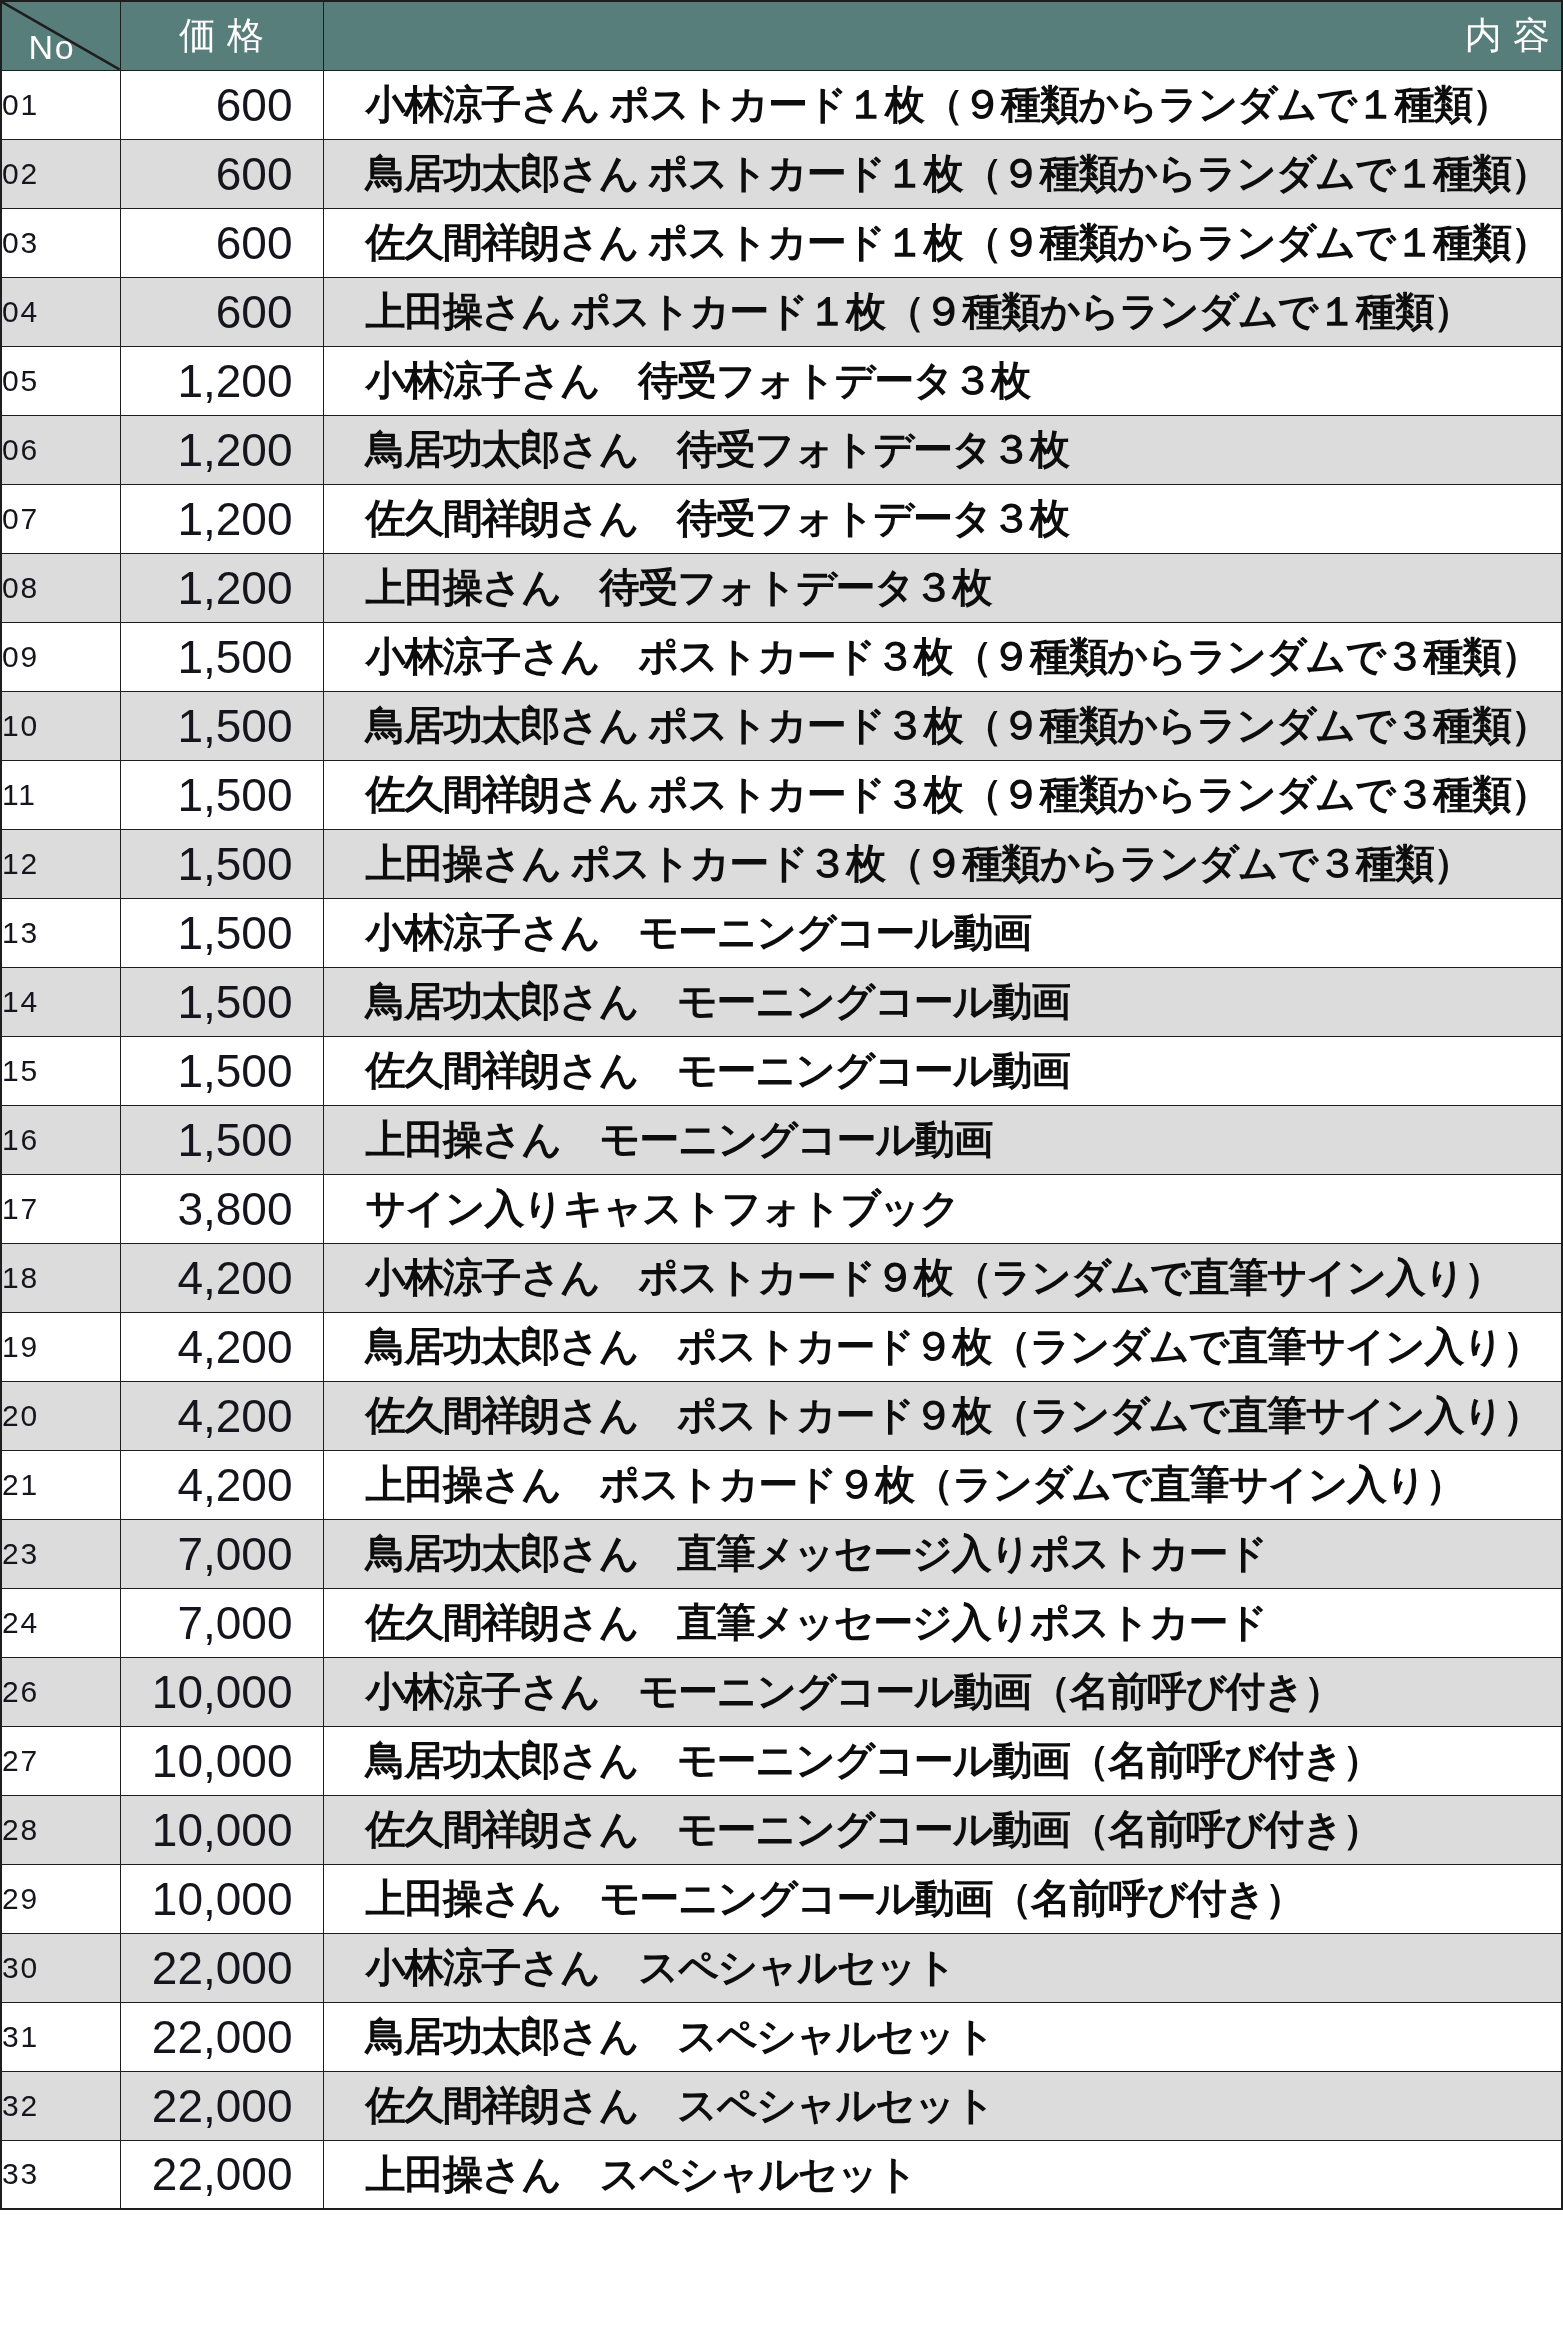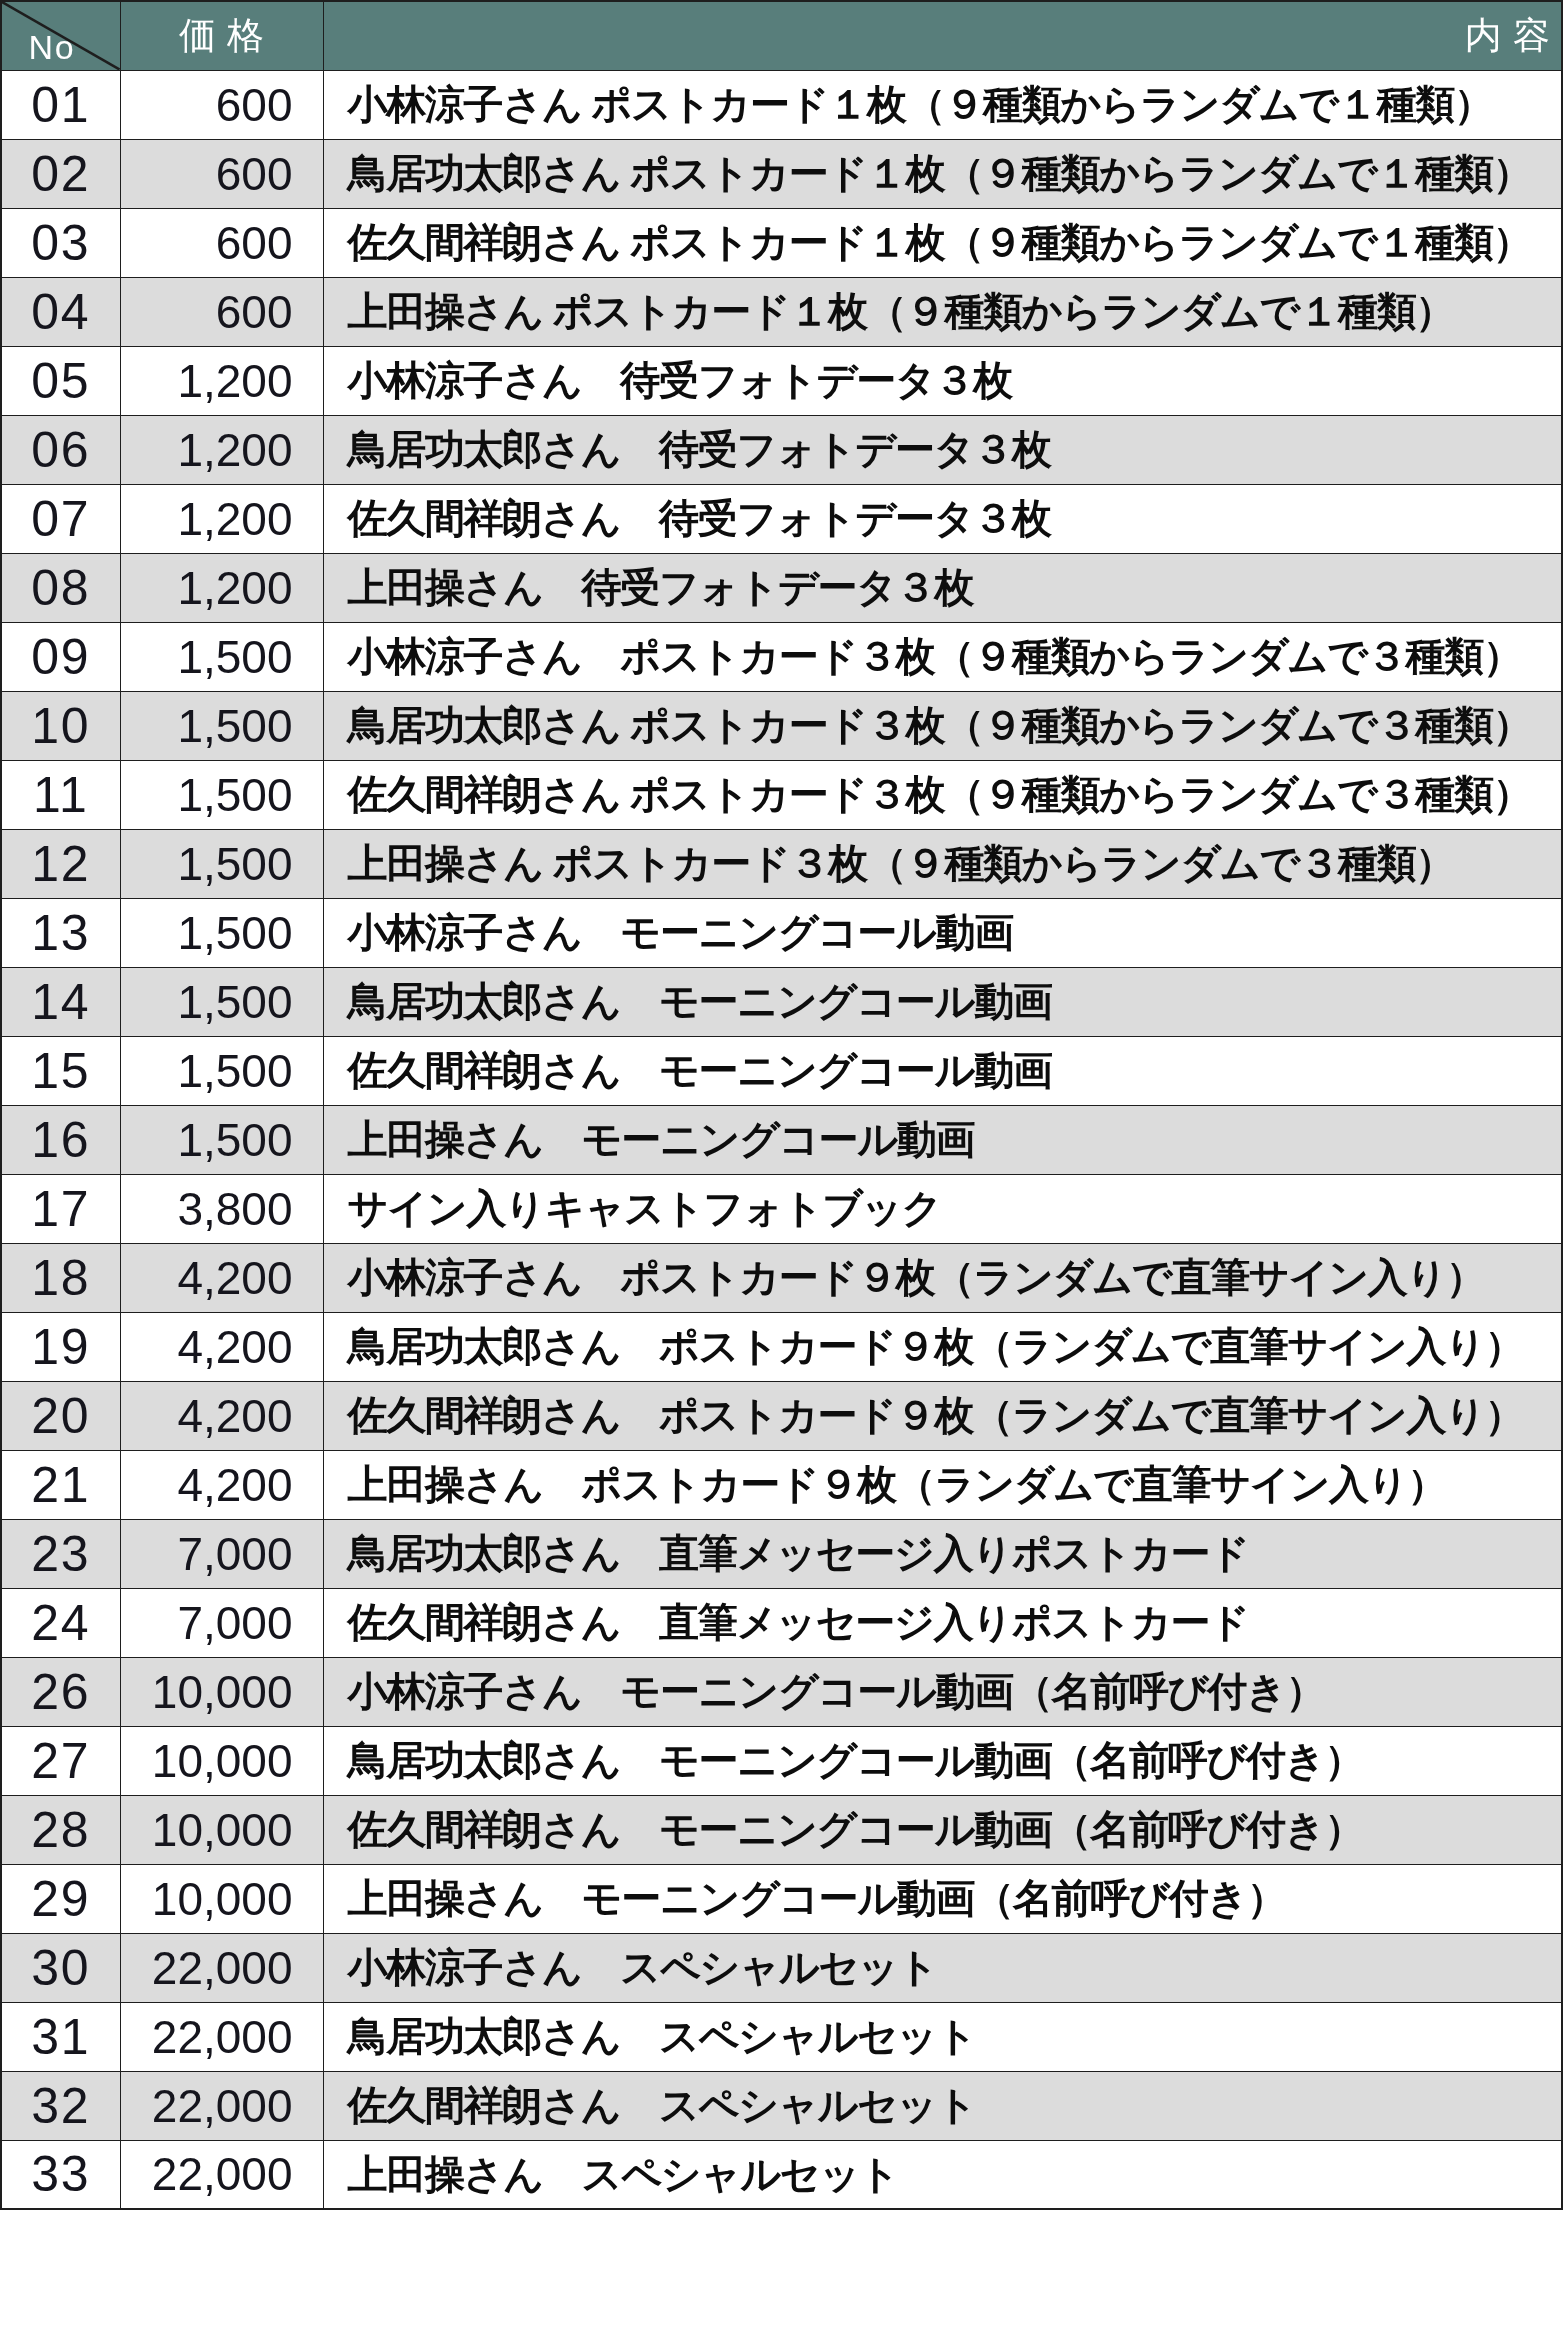--- a/index.html
+++ b/index.html
@@ -73,34 +73,33 @@
   }
   
   tbody td {
     color: #15151d;
     background: #ffffff;
   }
   tbody tr:nth-child(even) td {
     background: #dcdcdc;
   }
   td.td-no {
-    text-align: center;
-    font-size: 50px;
+    font-size: 30px;
     font-weight: 500;
     letter-spacing: 1.8px;
   }
   td.td-price {
     text-align: right;
     padding-right: 30px;
     font-size: 46px;
     font-weight: 500;
   }
   td.td-content {
     text-align: left;
-    padding-left: 24px;
+    padding-left: 42px;
     font-size: 40px;
     font-weight: 700;
     letter-spacing: -1.3px;
     color: #0d0d0d;
   }
 </style>
 </head>
 <body>
 
 <div class="sheet">

